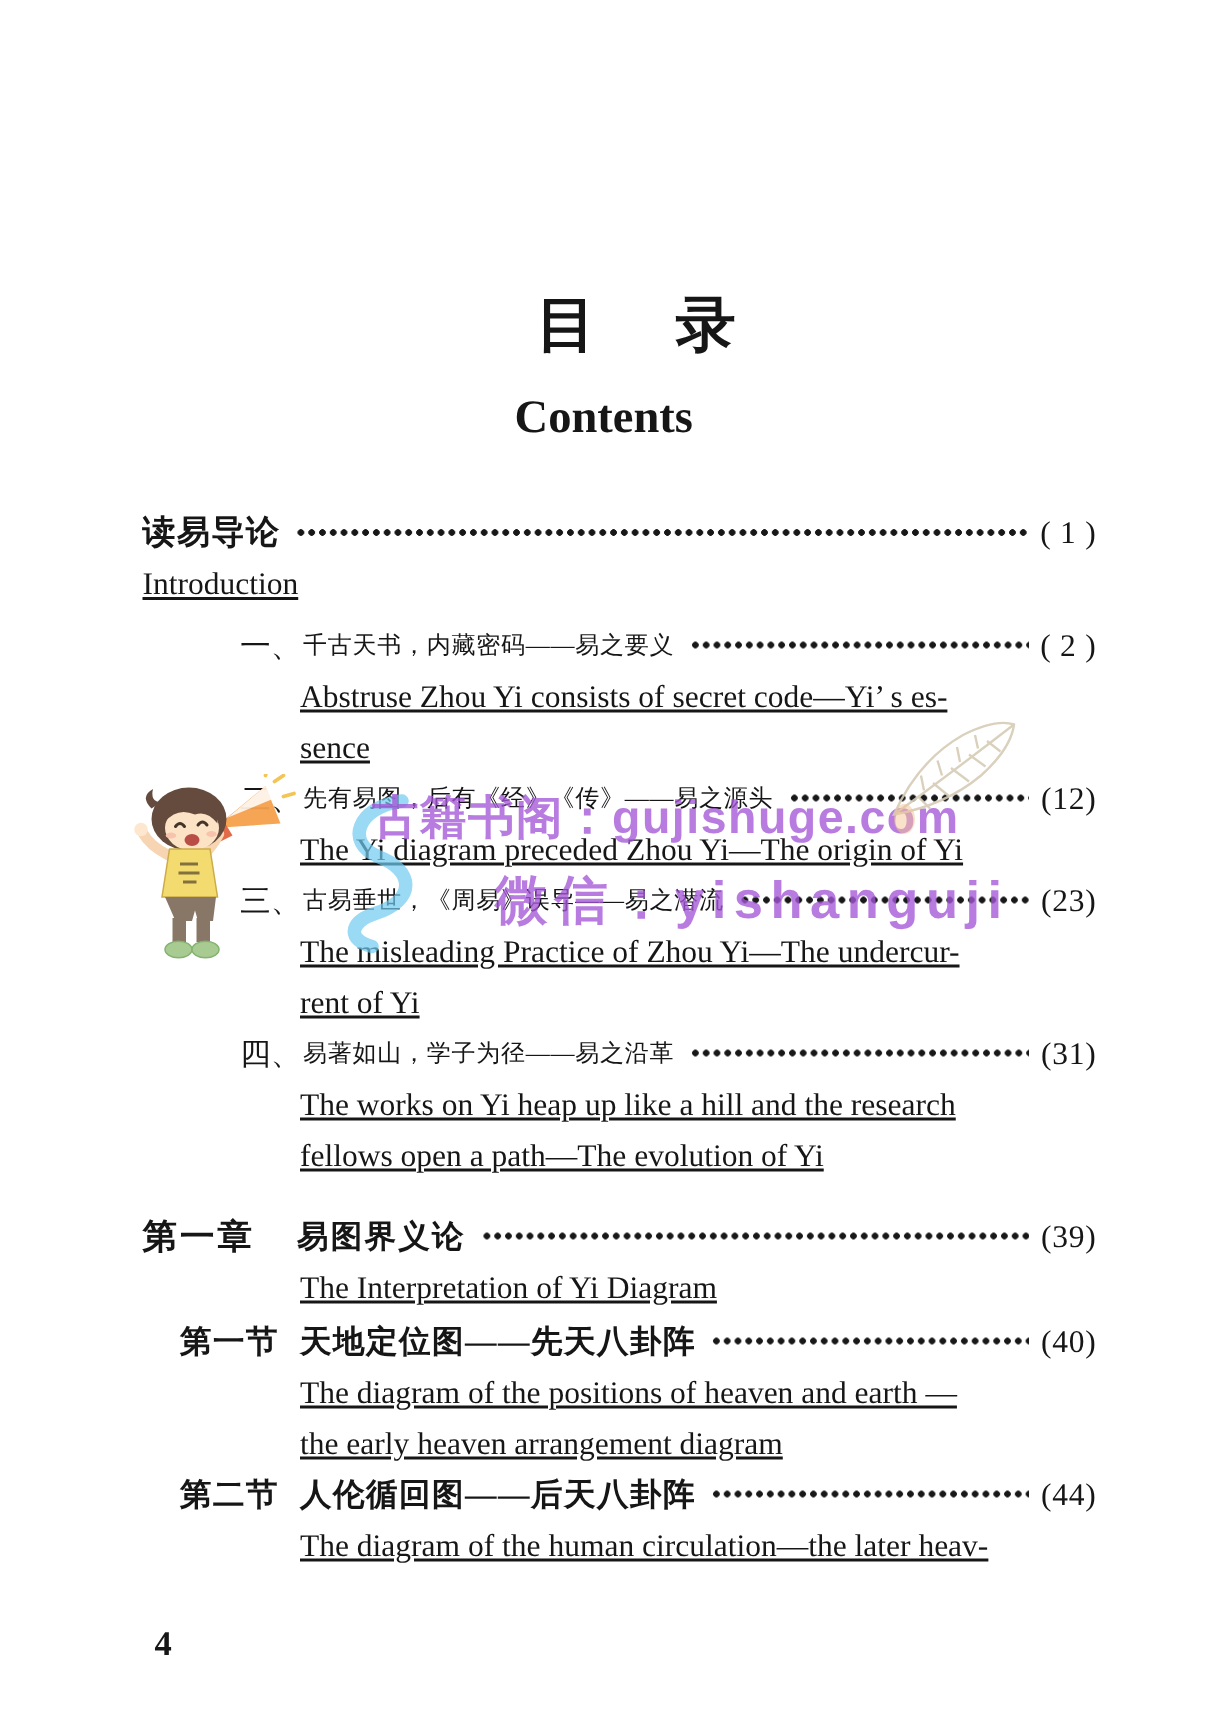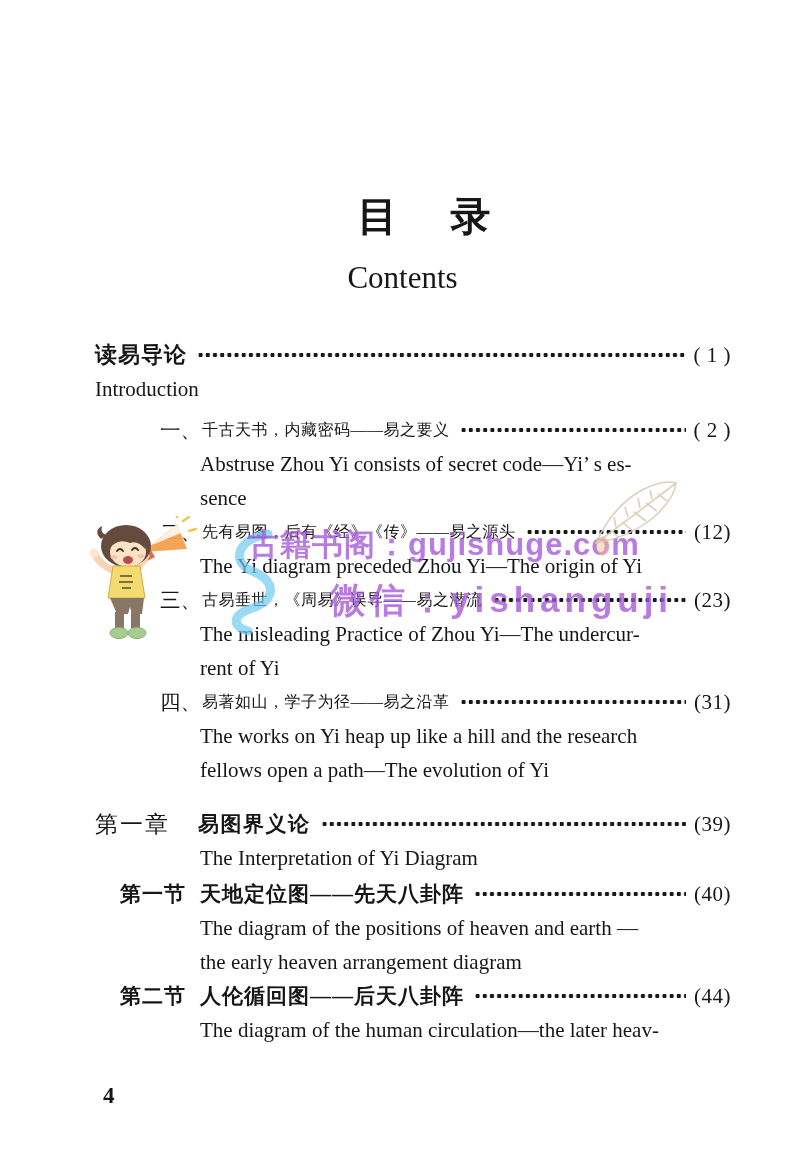--- a/index.html
+++ b/index.html
@@ -1,37 +1,37 @@
 <!DOCTYPE html>
 <html><head>
 <meta charset="utf-8">
 <style>
   html,body{margin:0;padding:0;background:#ffffff;}
   .page{position:relative;width:809px;height:1151px;background:#ffffff;overflow:hidden;
         font-family:"Liberation Serif","DejaVu Serif",serif;color:#161616;}
 
   .title-cn{margin:0;padding-top:196px;text-align:center;font-size:40px;font-weight:bold;
             line-height:1.05;white-space:pre;letter-spacing:1px;padding-left:40px;}
-  .title-en{margin:24px 16px 0 0;text-align:center;font-size:31px;font-weight:normal;line-height:1.05;padding-left:12px;}
+  .title-en{margin:24px 16px 0 0;text-align:center;font-size:31px;font-weight:bold;line-height:1.05;padding-left:12px;}
 
   .content{position:absolute;left:95px;top:338px;width:636px;}
   .ln{display:flex;align-items:center;height:34px;white-space:nowrap;}
   .cn{font-size:16px;letter-spacing:0.5px;}
   .strong{font-weight:bold;font-size:22px;letter-spacing:1px;}
   .num{flex:none;width:42px;font-size:20.5px;}
   .l-item{padding-left:65px;}
   .l-chap{margin-top:20px;}
-  .chap-label{font-weight:normal;font-size:23px;margin-right:28px;letter-spacing:2px;}
+  .chap-label{font-weight:bold;font-size:23px;margin-right:28px;letter-spacing:2px;}
   .chap-title{font-weight:bold;font-size:21px;letter-spacing:1.5px;}
   .l-sec{padding-left:25px;}
   .l-sec1{margin-top:2px;}
   .sec-label{font-weight:bold;font-size:21px;margin-right:14px;letter-spacing:1px;}
   .sec-title{font-weight:bold;font-size:21px;letter-spacing:1px;}
   .first-item{margin-top:7px;}
-  .en{display:flex;align-items:center;height:34px;padding-left:105px;font-size:21px;white-space:nowrap;}
+  .en{display:flex;align-items:center;height:34px;padding-left:105px;font-size:21px;white-space:nowrap;text-decoration:underline;}
   .en0{padding-left:0;}
   .dots{flex:1 1 auto;height:34px;margin:0 8px 0 10px;
         background-image:radial-gradient(circle,#181818 2px,rgba(0,0,0,0) 2.4px);
         background-size:7.2px 34px;background-repeat:repeat-x;background-position:0 50%;}
   .pg{flex:none;font-size:21px;letter-spacing:0.5px;}
 
   .folio{position:absolute;left:103px;top:1083px;font-size:23px;font-weight:bold;}
 
   
   .wm{position:absolute;pointer-events:none;font-family:Liberation Sans, sans-serif;

